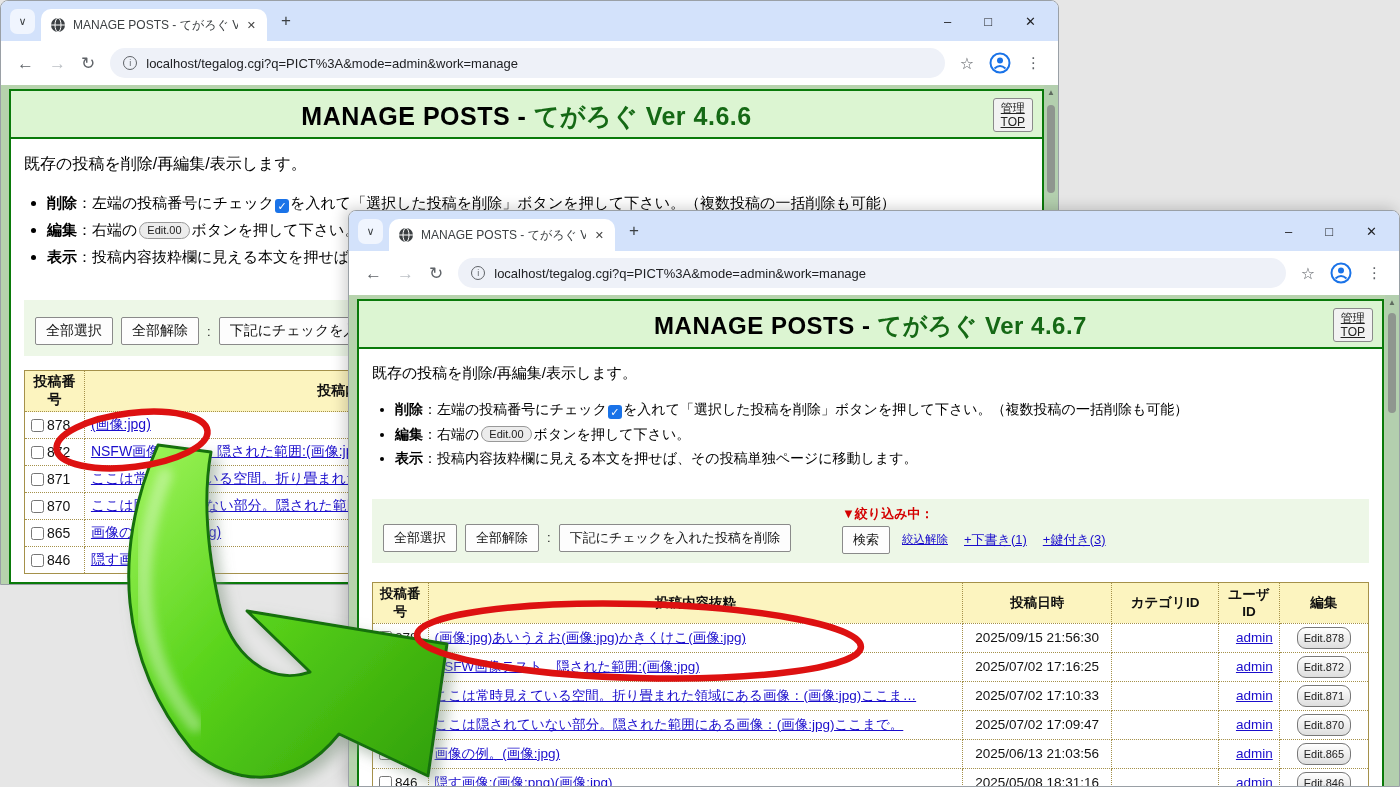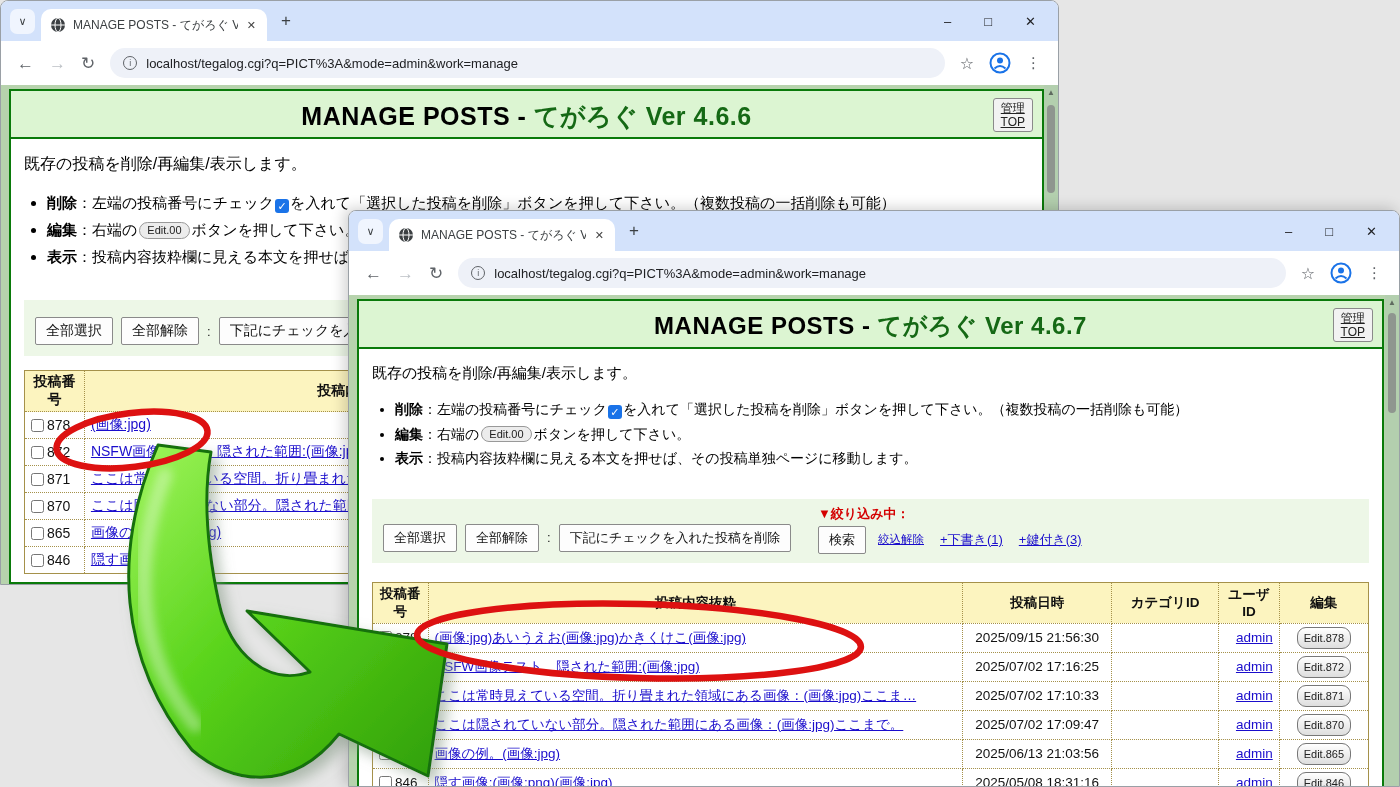--- a/index.html
+++ b/index.html
@@ -61,21 +61,21 @@
                  line-height:1.35; padding:0 7px; vertical-align:1px; margin:0 2px; color:#222; }
 
   .filterbox { position:relative; background:#edf7e7; margin:0 13px; }
   .back-window  .filterbox { margin-top:30px; height:56px; padding:12px 10px; }
   .front-window .filterbox { margin-top:28px; height:64px; padding:8px 12px; }
   .filter-left { position:absolute; bottom:11px; left:11px; display:flex; align-items:center; gap:8px; }
   .btn { border:1px solid #8a8a8a; background:#fdfdfd; border-radius:2px; color:#111; padding:4px 10px; white-space:nowrap; }
   .back-window .btn { font-size:14px; }
   .front-window .btn { font-size:13px; }
   .btn-sep { font-size:13px; color:#222; }
-  .filter-right { position:absolute; left:446px; top:6px; }
+  .filter-right { position:absolute; left:470px; top:6px; }
   .filtering-label { color:#d40000; font-weight:bold; font-size:13px; margin-bottom:3px; }
   .filter-row { display:flex; align-items:center; gap:9px; }
   .filter-input { width:240px; height:23px; border:1px solid #767676; background:#fff; font-size:13px; padding:0 5px;
                   font-family:"Liberation Sans","DejaVu Sans",sans-serif; }
   .filter-links { display:flex; gap:16px; align-items:center; margin-left:3px; }
   a.plain { color:#1a0dcc; }
   .filter-links a { font-size:13px; }
   .filter-links a.small { font-size:11.5px; }
 
   table.posts { border-collapse:collapse; background:#fff; border:1px solid #a5914a; margin:0 13px; }

